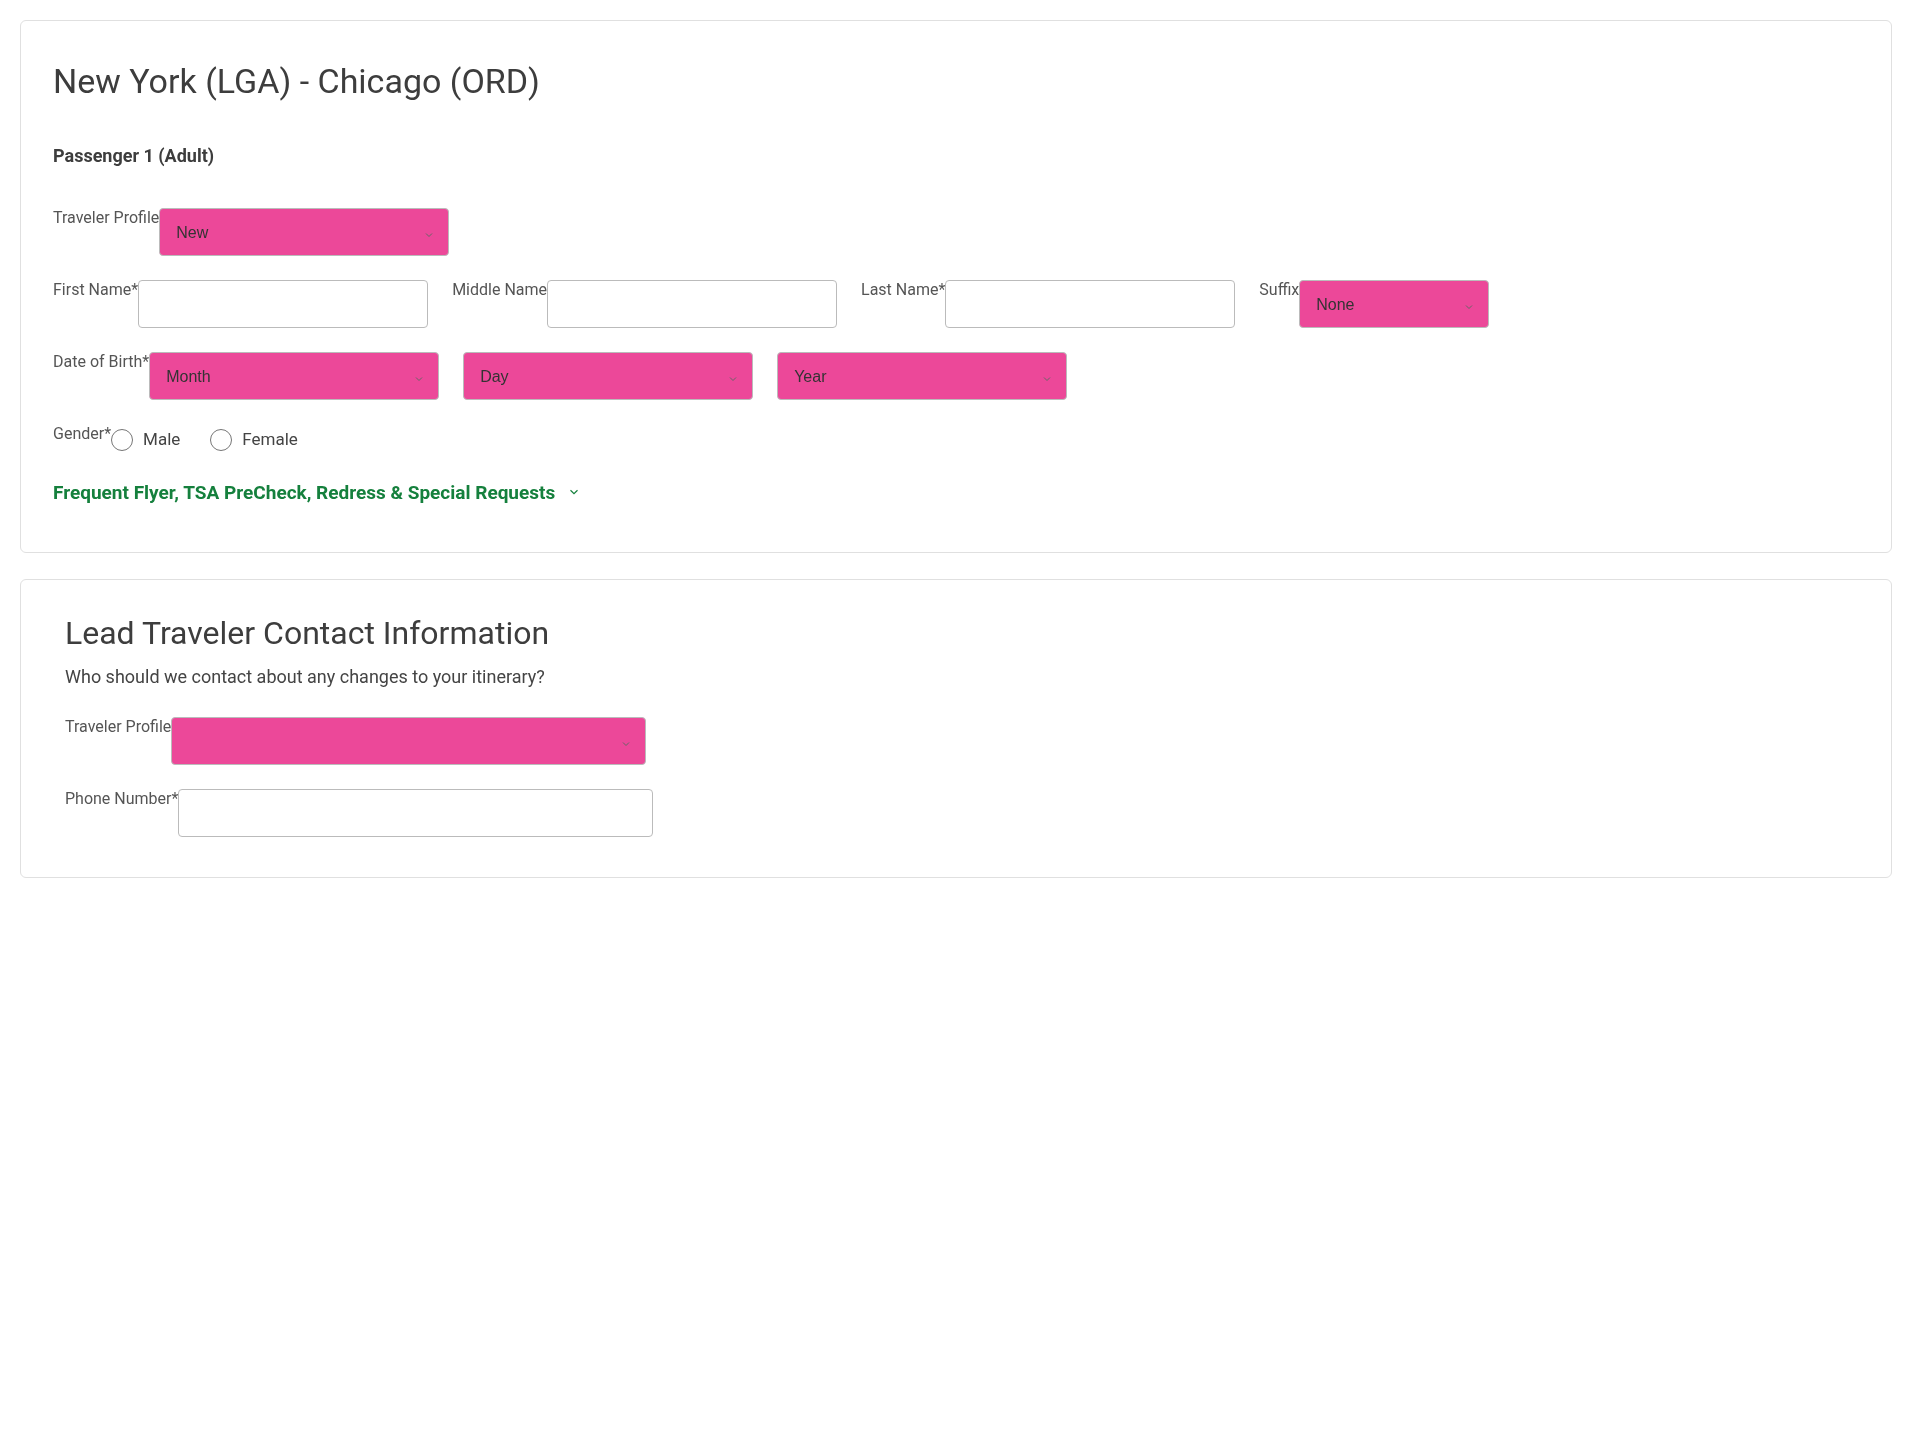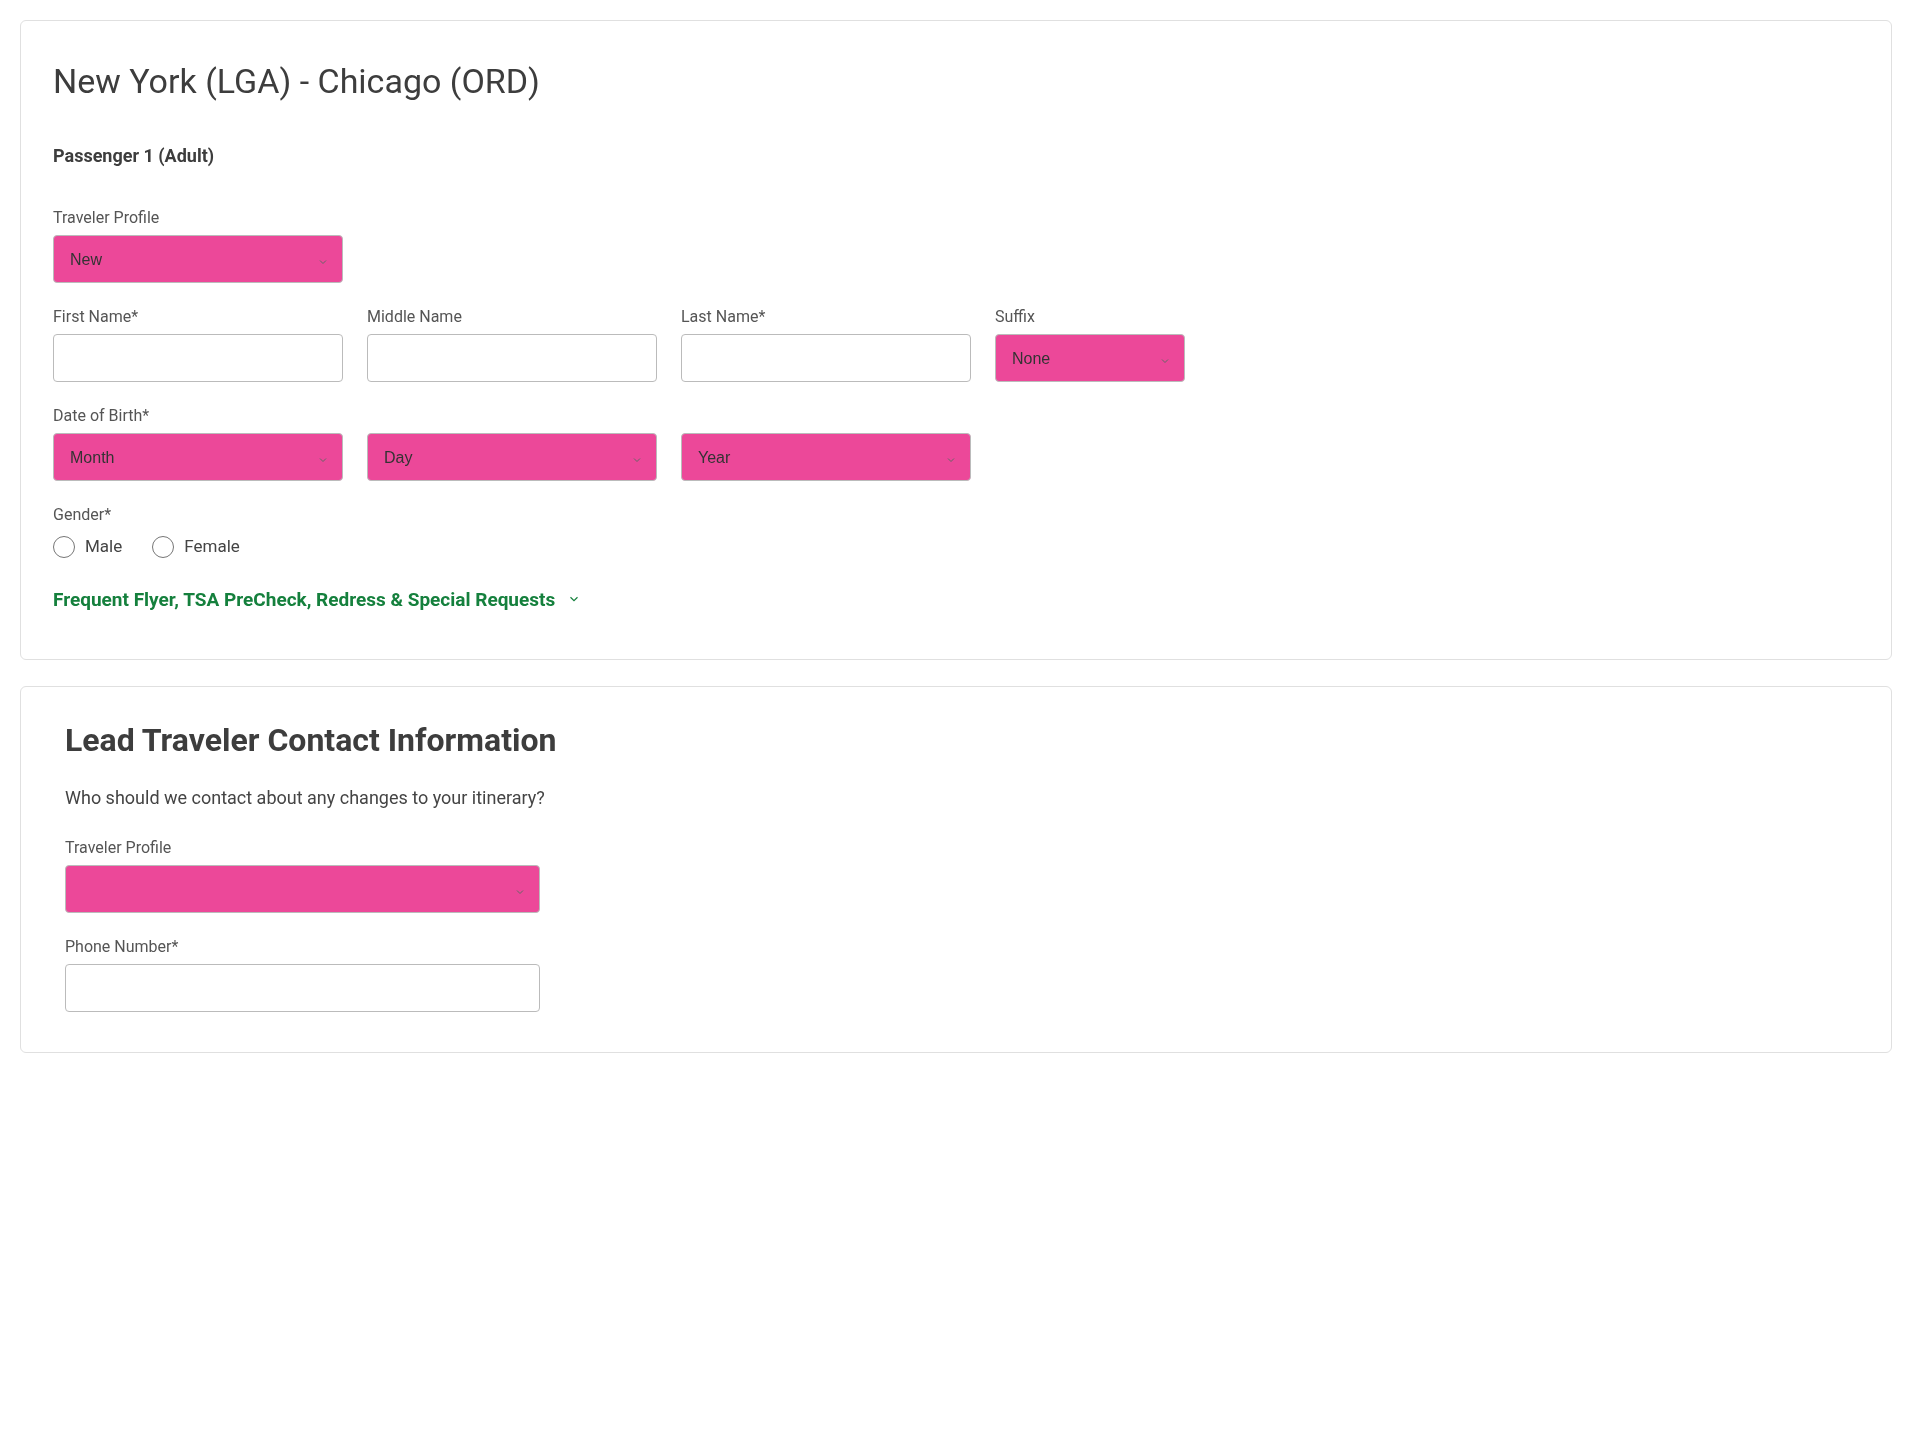--- a/index.html
+++ b/index.html
@@ -30,38 +30,38 @@
     margin-bottom: 44px;
   }
   h2.passenger-heading {
     font-size: 18px;
     font-weight: 700;
     color: #3d3d3d;
     margin-bottom: 42px;
   }
   h1.section-title {
     font-size: 32px;
-    font-weight: 700;
+    font-weight: 400;
     color: #3d3d3d;
-    margin-bottom: 28px;
+    margin-bottom: 14px;
   }
   p.section-sub {
     font-size: 18px;
     color: #444;
     margin-bottom: 30px;
   }
   .form-row {
     display: flex;
     gap: 24px;
     margin-bottom: 24px;
     flex-wrap: wrap;
   }
   .field {
     display: flex;
-    flex-direction: column;
+    flex-direction: row;
   }
   .field-label {
     font-size: 16px;
     color: #555;
     margin-bottom: 8px;
   }
   .text-input {
     height: 48px;
     border: 1px solid #bbb;
     border-radius: 4px;

